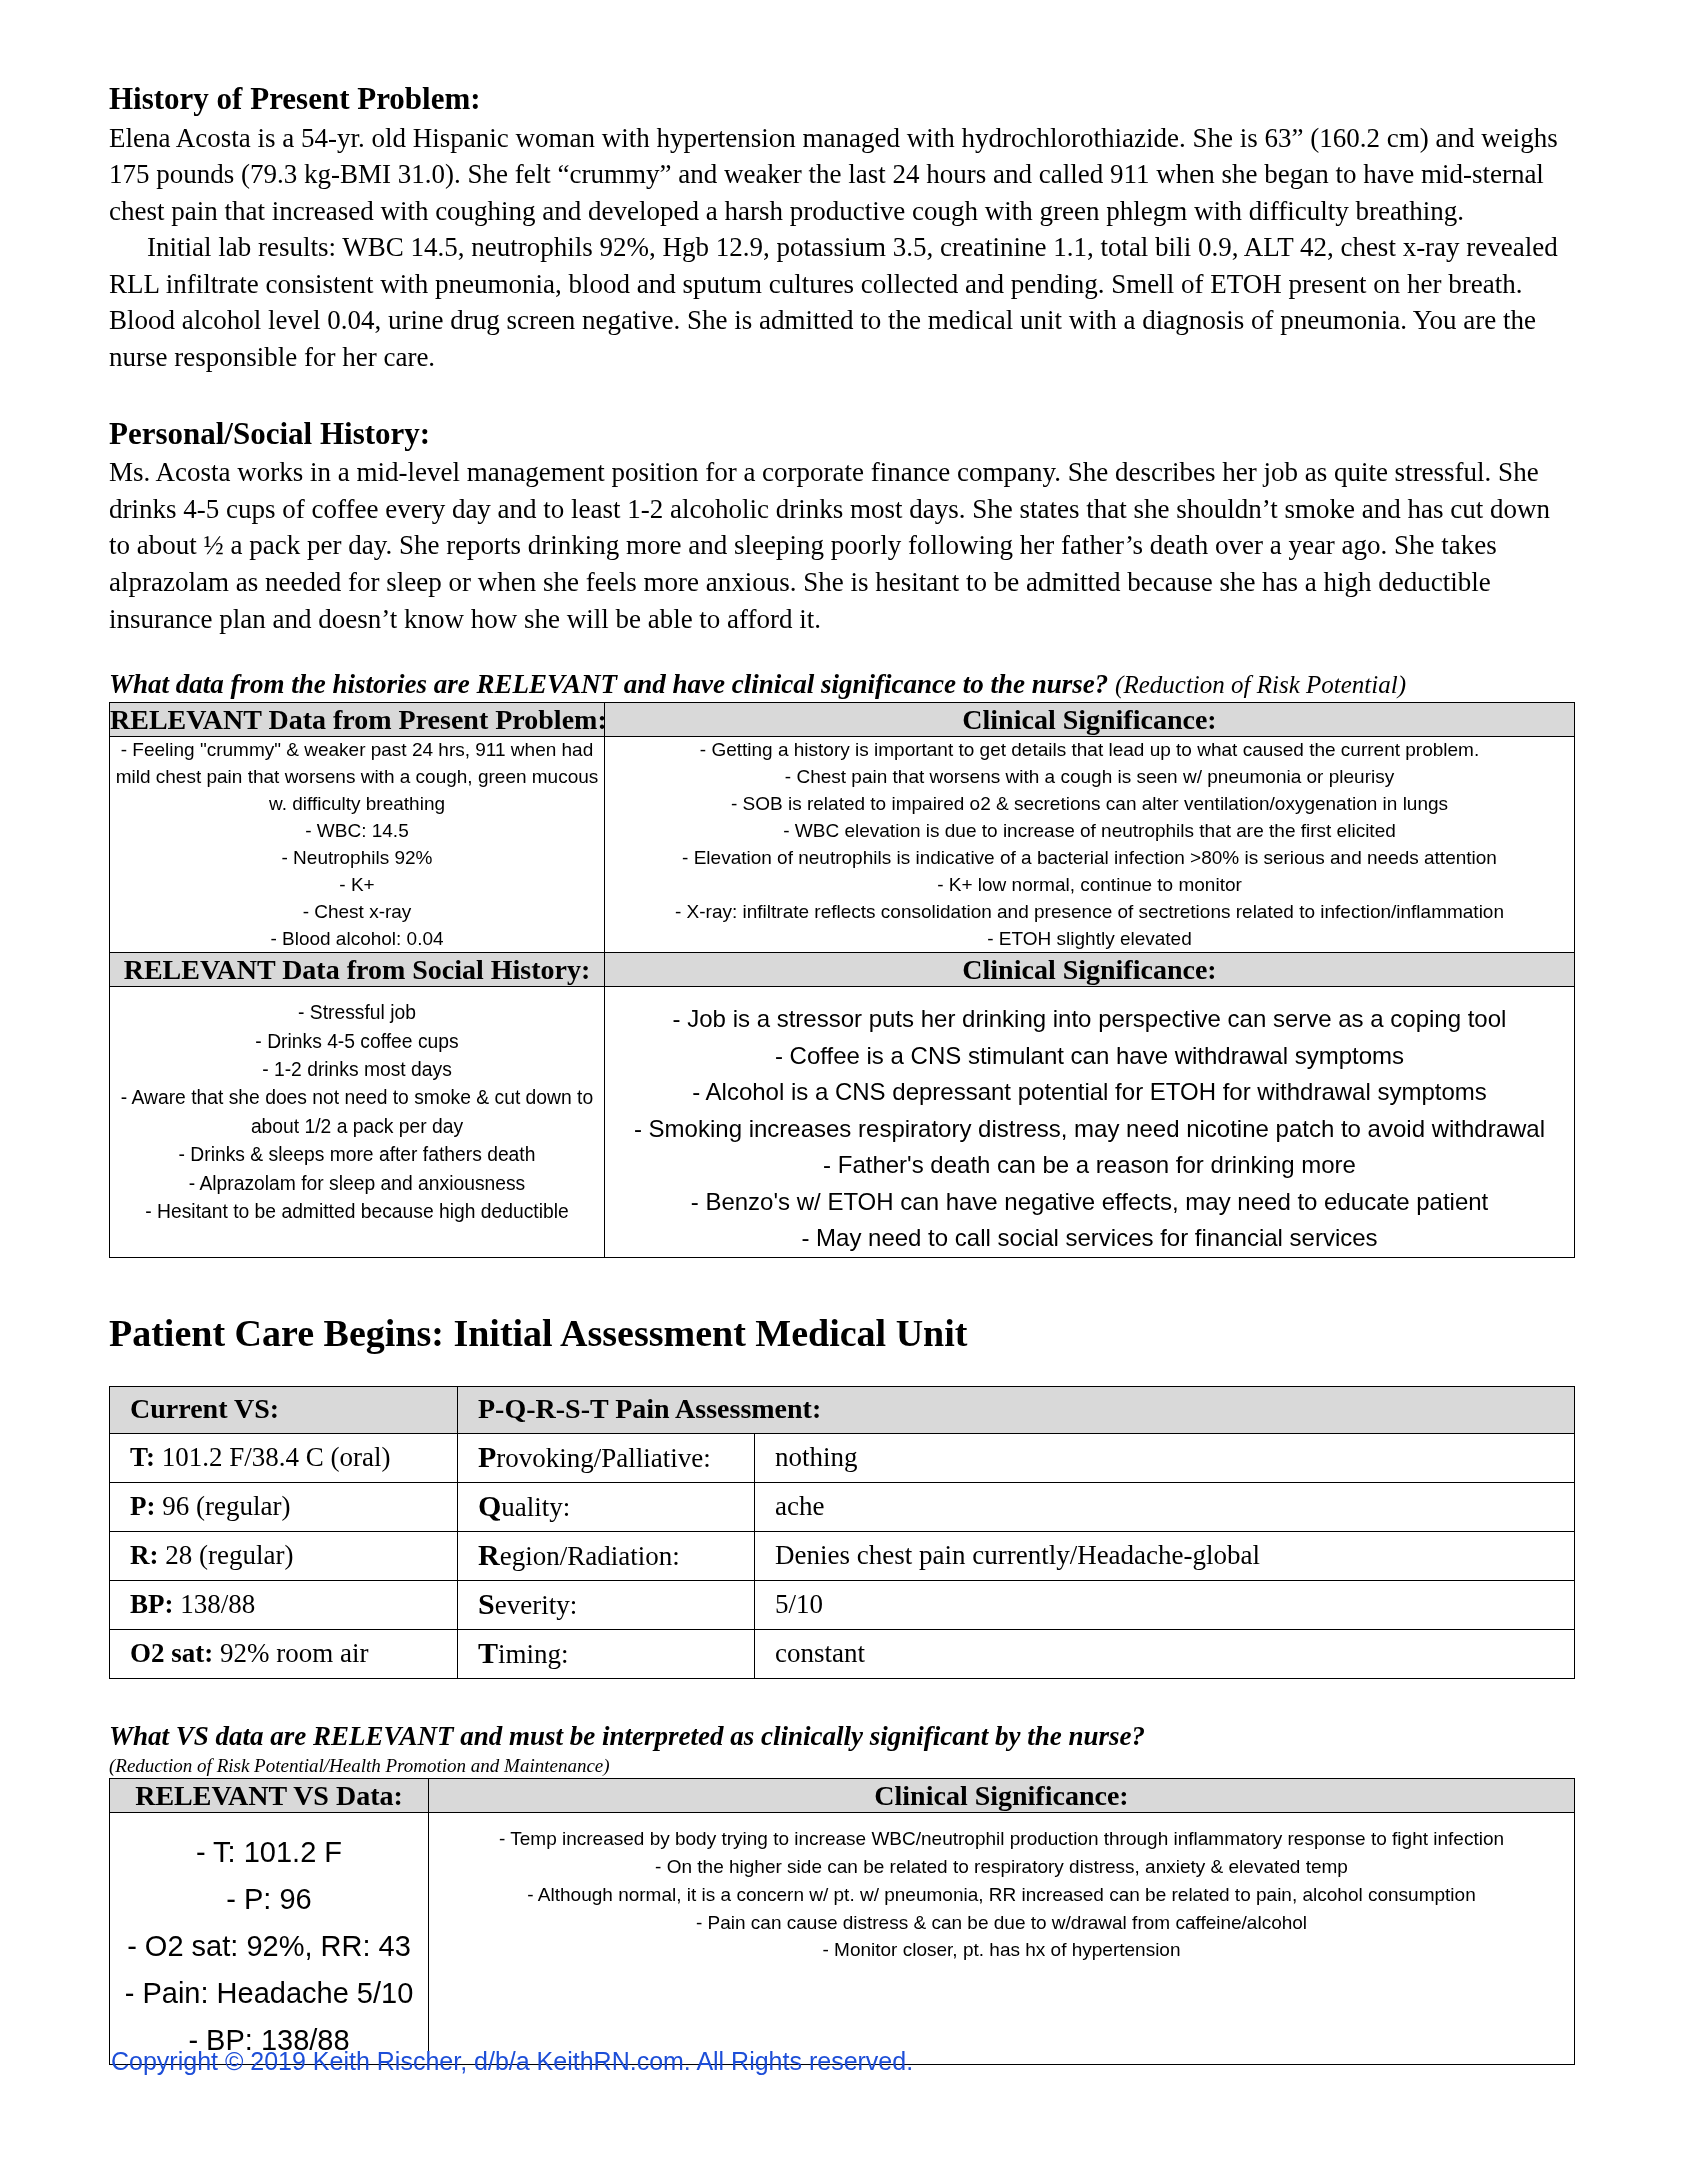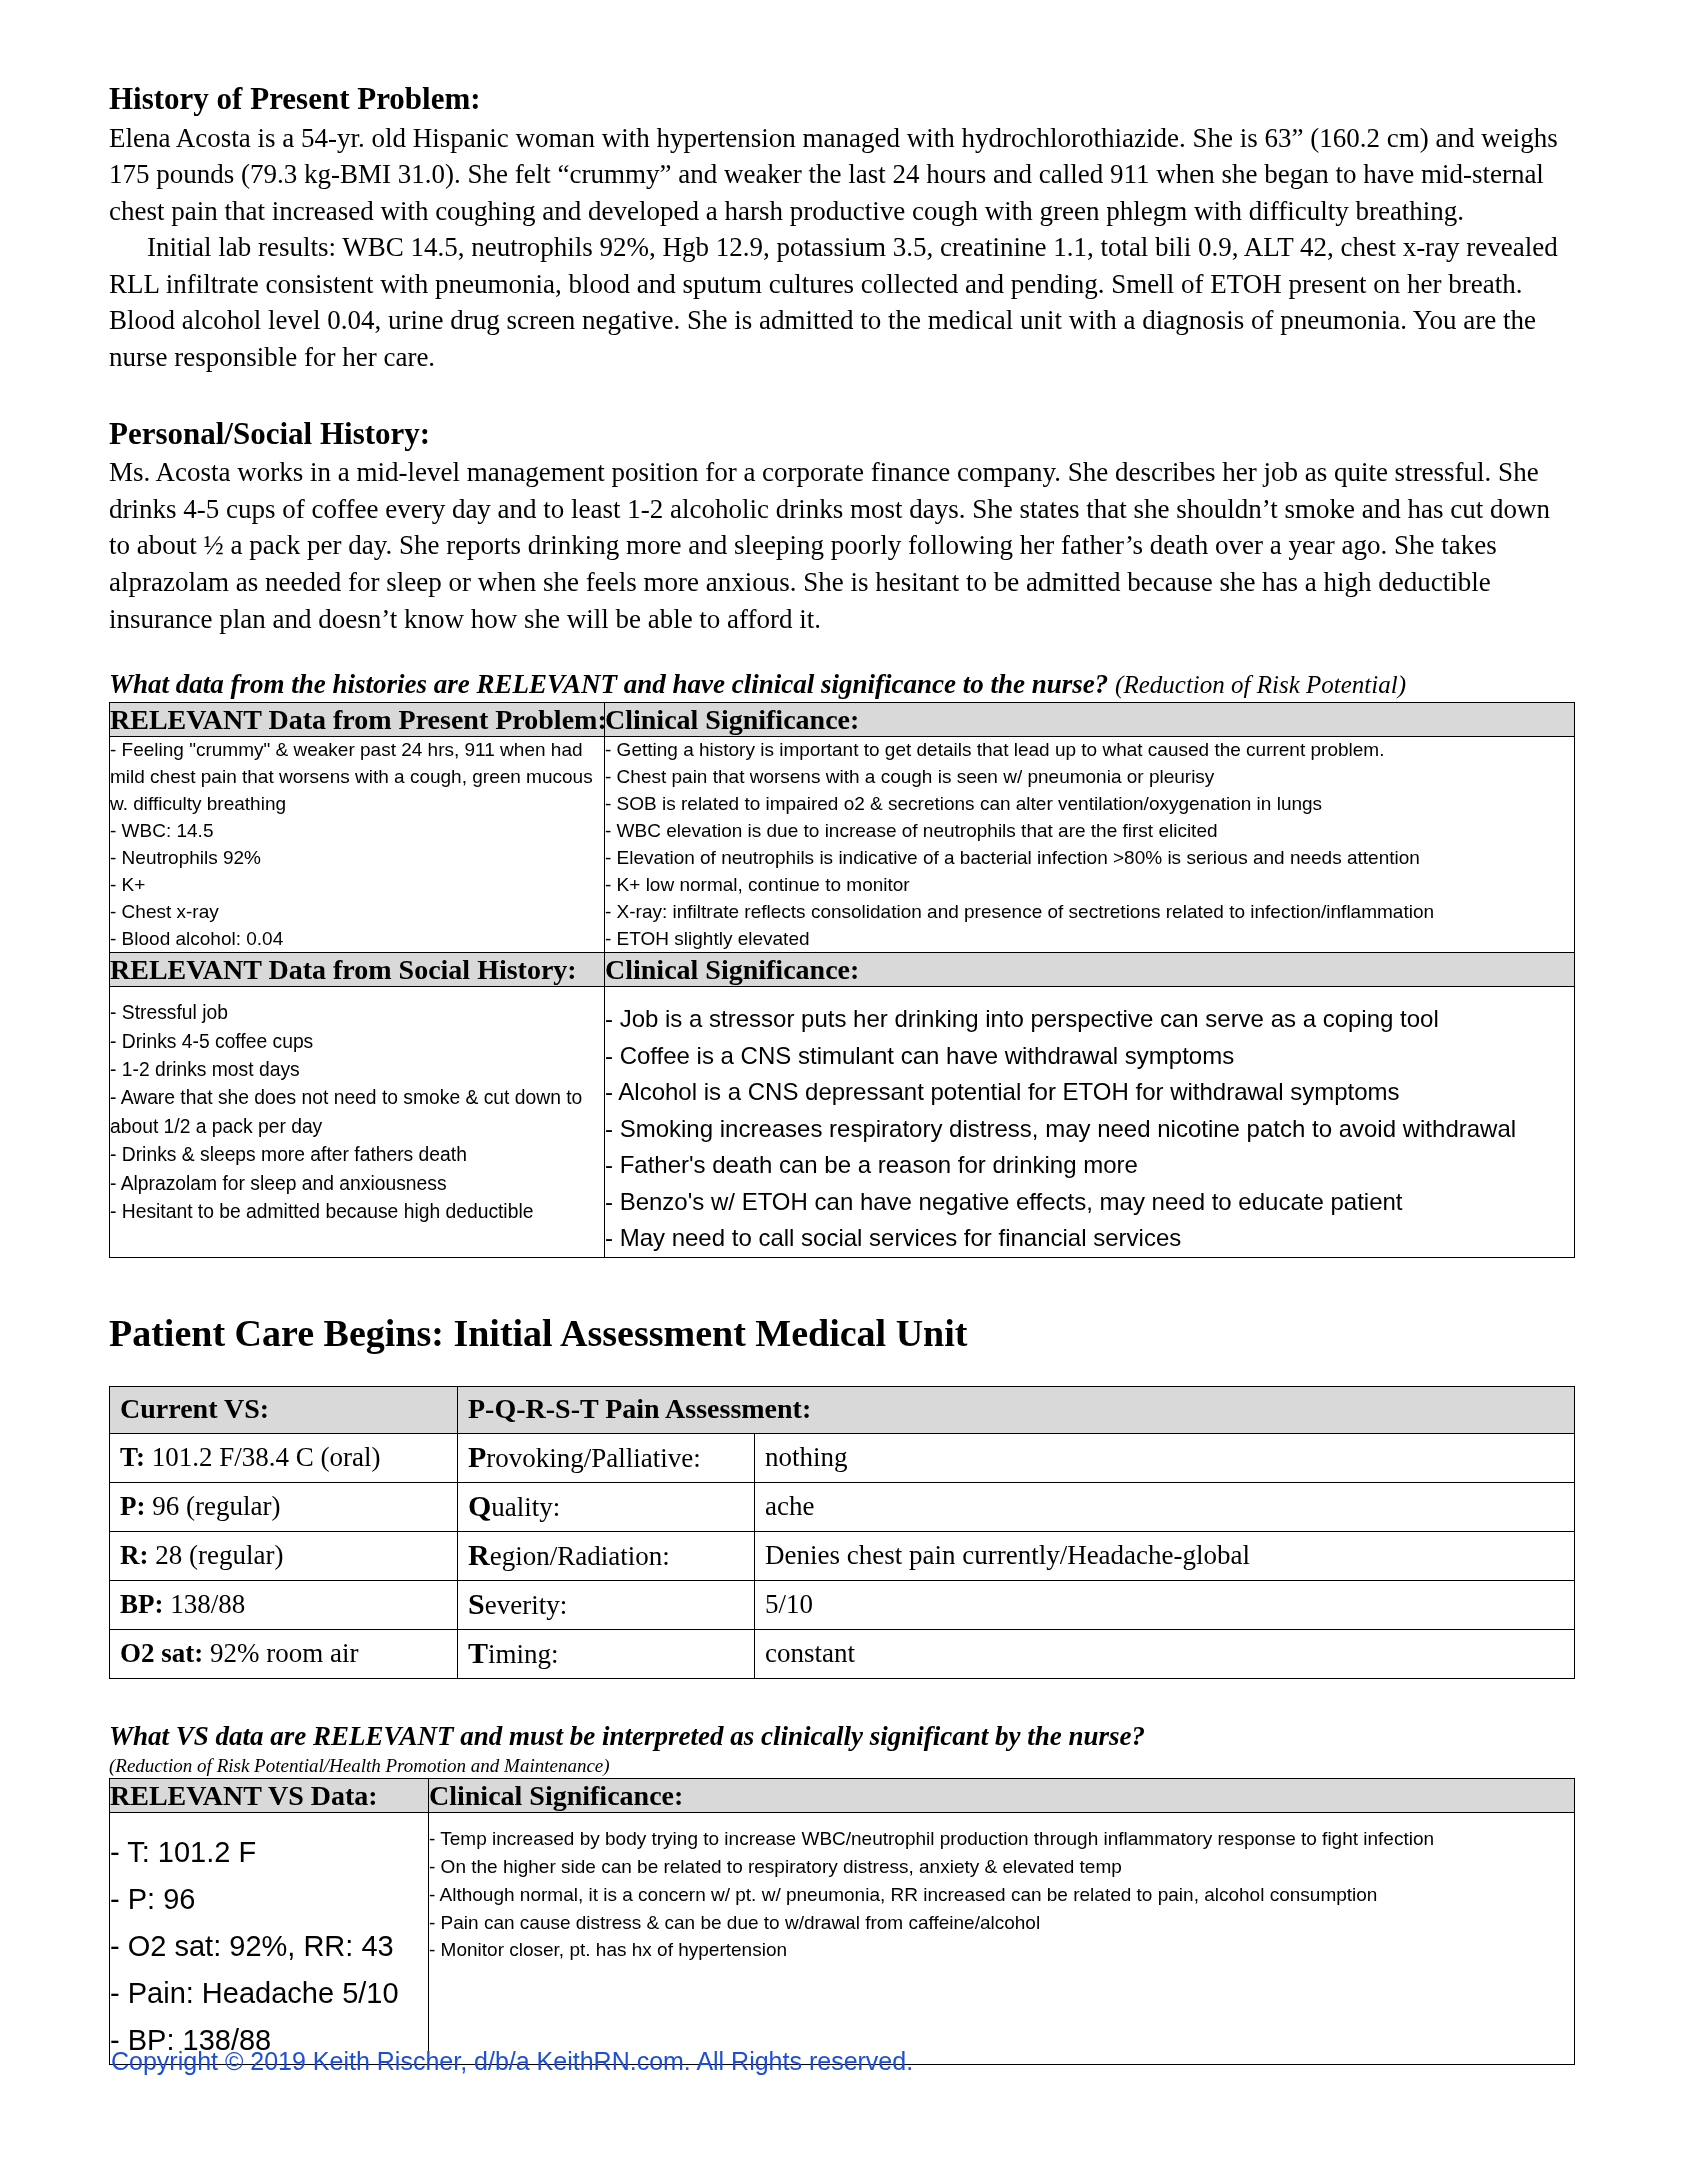--- a/index.html
+++ b/index.html
@@ -76,20 +76,21 @@
     line-height: 1.25;
     margin: 0;
   }
 
   
   table.doc-table {
     border-collapse: collapse;
     width: 1465px;
     table-layout: fixed;
     margin: 0;
+    text-align: center;
   }
   table.doc-table td, table.doc-table th {
     border: 1.6px solid #000000;
     vertical-align: top;
     padding: 0;
   }
   .th-cell {
     background: #d9d9d9;
     font-family: "Liberation Serif", "DejaVu Serif", serif;
     font-size: 28px;
@@ -141,21 +142,21 @@
     border-collapse: collapse;
     width: 1465px;
     table-layout: fixed;
     margin: 0;
   }
   table.vs-table td {
     border: 1.6px solid #000000;
     vertical-align: middle;
     font-family: "Liberation Serif", "DejaVu Serif", serif;
     font-size: 27px;
-    padding: 5px 8px 7px 10px;
+    padding: 5px 8px 7px 20px;
     line-height: 1.2;
     white-space: nowrap;
     margin-top: 40px;
   }
   table.vs-table td.hdr {
     background: #d9d9d9;
     font-weight: bold;
     font-size: 28px;
   }
   .lbl-b { font-weight: bold; }

